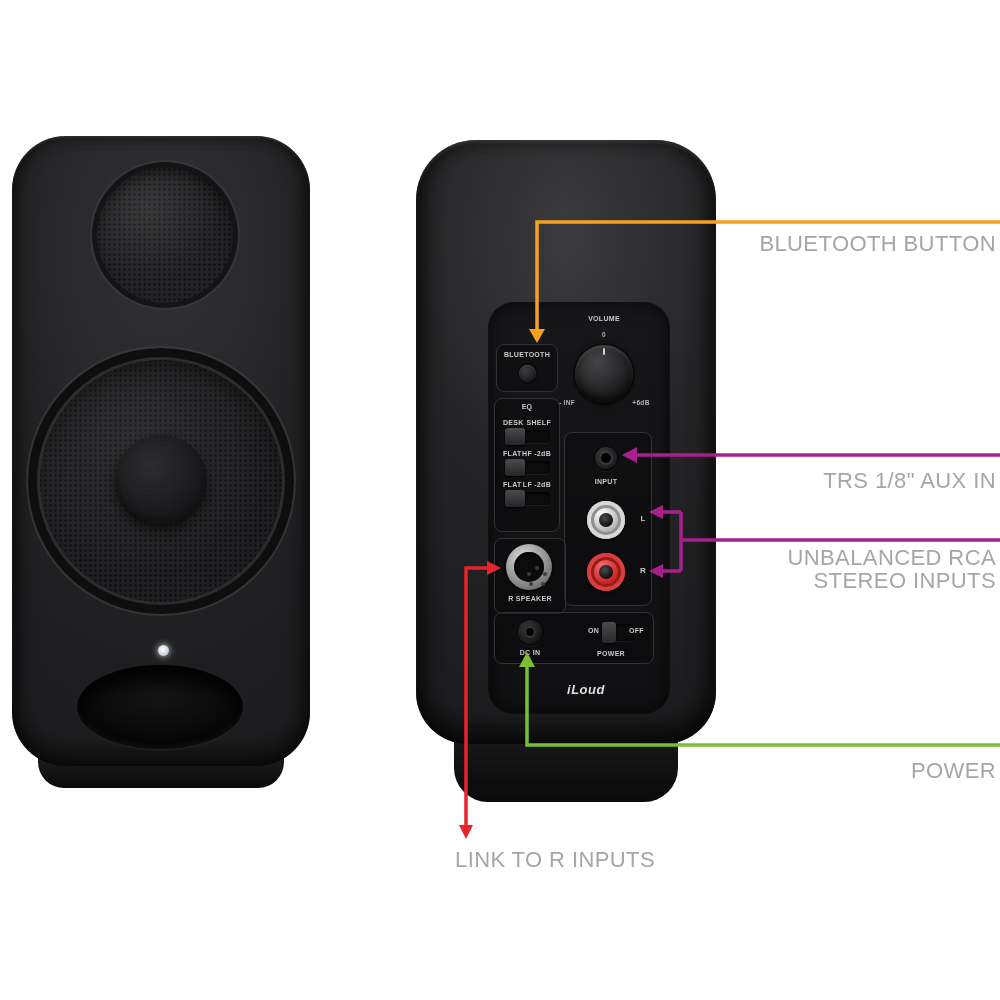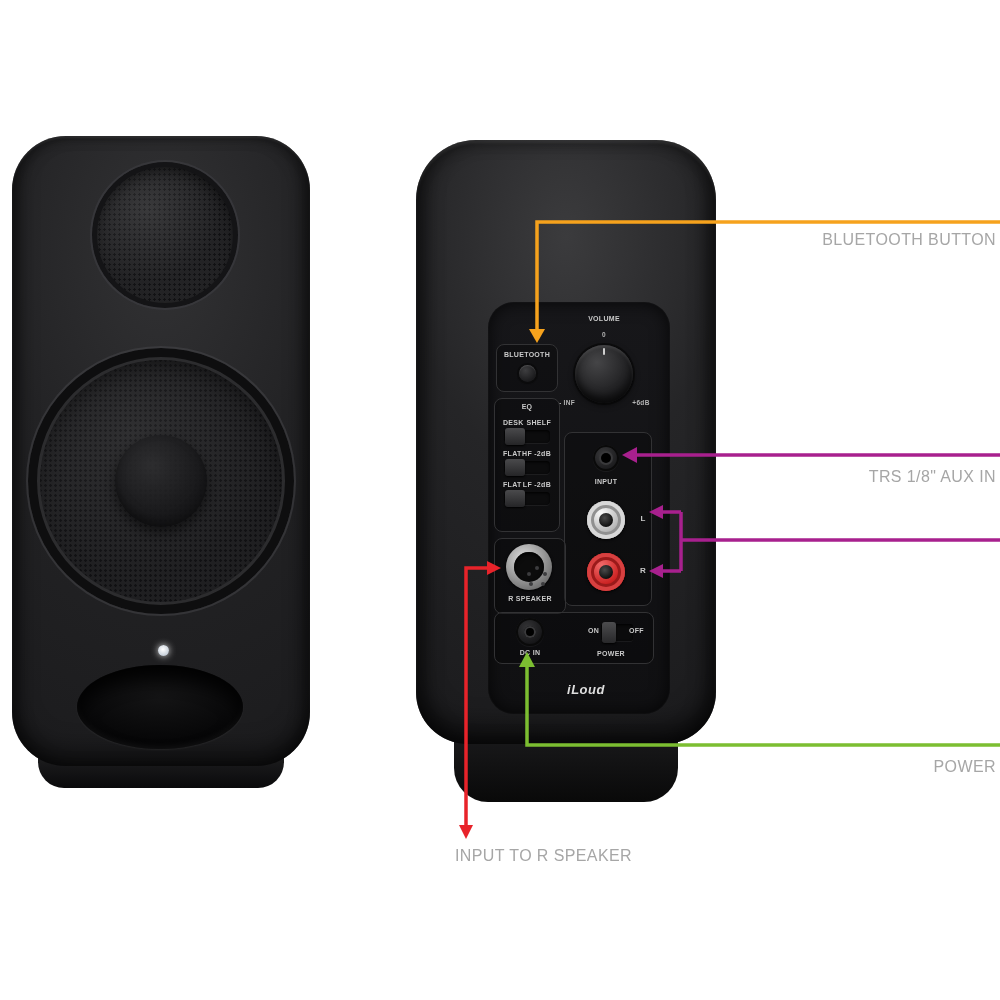--- a/index.html
+++ b/index.html
@@ -126,21 +126,21 @@
       background:#0b0b0c;box-shadow:inset 0 1px 3px #000,0 1px 0 rgba(255,255,255,.06);}
   .power-knob{position:absolute;left:1px;top:-2px;width:14px;height:21px;border-radius:3px;
       background:linear-gradient(#4c4c4e,#28282a);box-shadow:0 1px 2px #000;}
   .pw-label{left:86px;top:37px;width:60px;}
 
   .brand{position:absolute;left:53px;top:380px;width:90px;text-align:center;color:#dedede;
       font-size:13px;font-weight:bold;font-style:italic;letter-spacing:.5px;}
 
   
   .callouts{position:absolute;left:0;top:0;z-index:5;pointer-events:none;}
-  .ann{position:absolute;z-index:6;color:#a6a6a6;font-size:16px;letter-spacing:.4px;}
+  .ann{position:absolute;z-index:6;color:#a6a6a6;font-size:22px;letter-spacing:.4px;}
   .ann-right{right:4px;text-align:right;}
   .ann-bt{top:231px;}
   .ann-aux{top:468px;}
   .ann-rca{top:546px;line-height:23px;}
   .ann-power{top:758px;}
   .ann-link{left:455px;top:847px;}
 </style>
 </head>
 <body>
 
@@ -253,16 +253,20 @@
     </g>
     <g fill="none">
       <path d="M488 568 H466 V826" stroke-width="3.5" stroke="#E8232A"></path>
       <polygon points="487,561 487,575 501,568" fill="#E8232A"></polygon>
       <polygon points="459,825 473,825 466,839" fill="#E8232A"></polygon>
     </g>
   </svg>
 
   <div class="ann ann-right ann-bt">BLUETOOTH BUTTON</div>
   <div class="ann ann-right ann-aux">TRS 1/8" AUX IN</div>
+  <div class="ann ann-right ann-rca">
+    <span>UNBALANCED RCA</span><br>
+    <span>STEREO INPUTS</span>
+  </div>
   <div class="ann ann-right ann-power">POWER</div>
-  <div class="ann ann-link">INPUT TO R SPEAKER</div>
+  <div class="ann ann-link">LINK TO R INPUTS</div>
 
 </div>
 
 </body></html>

